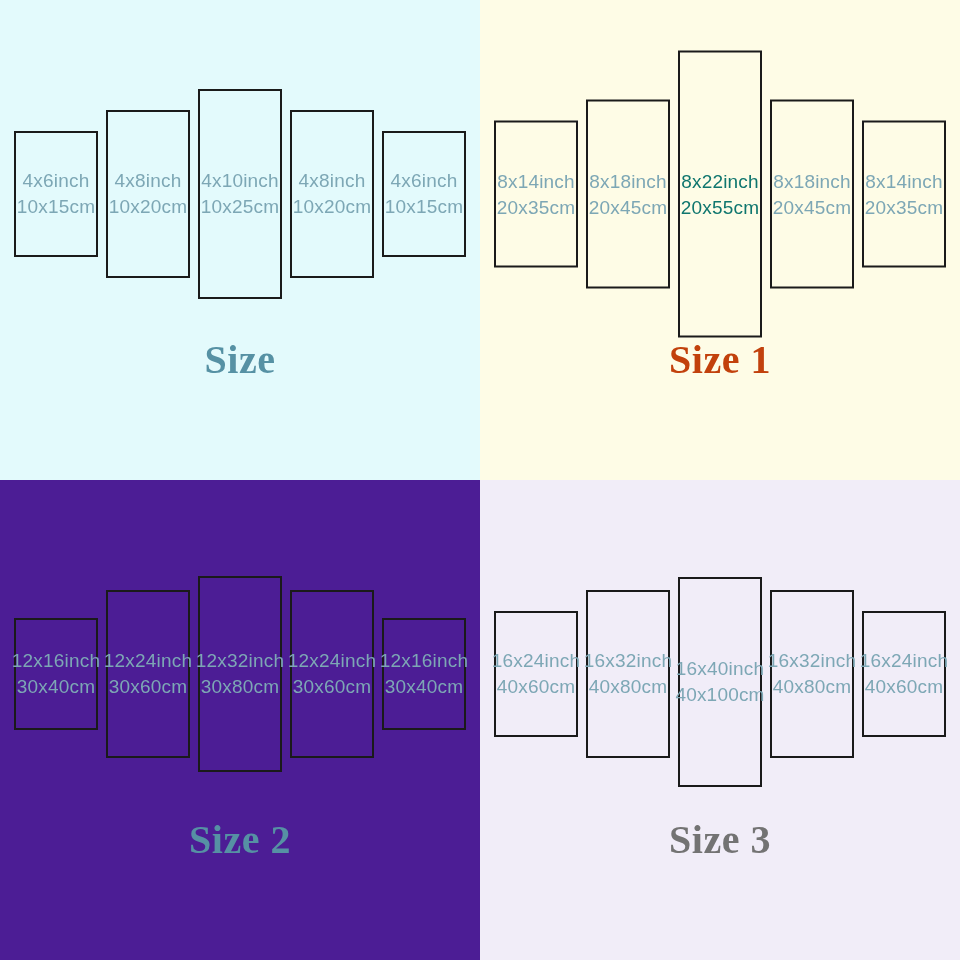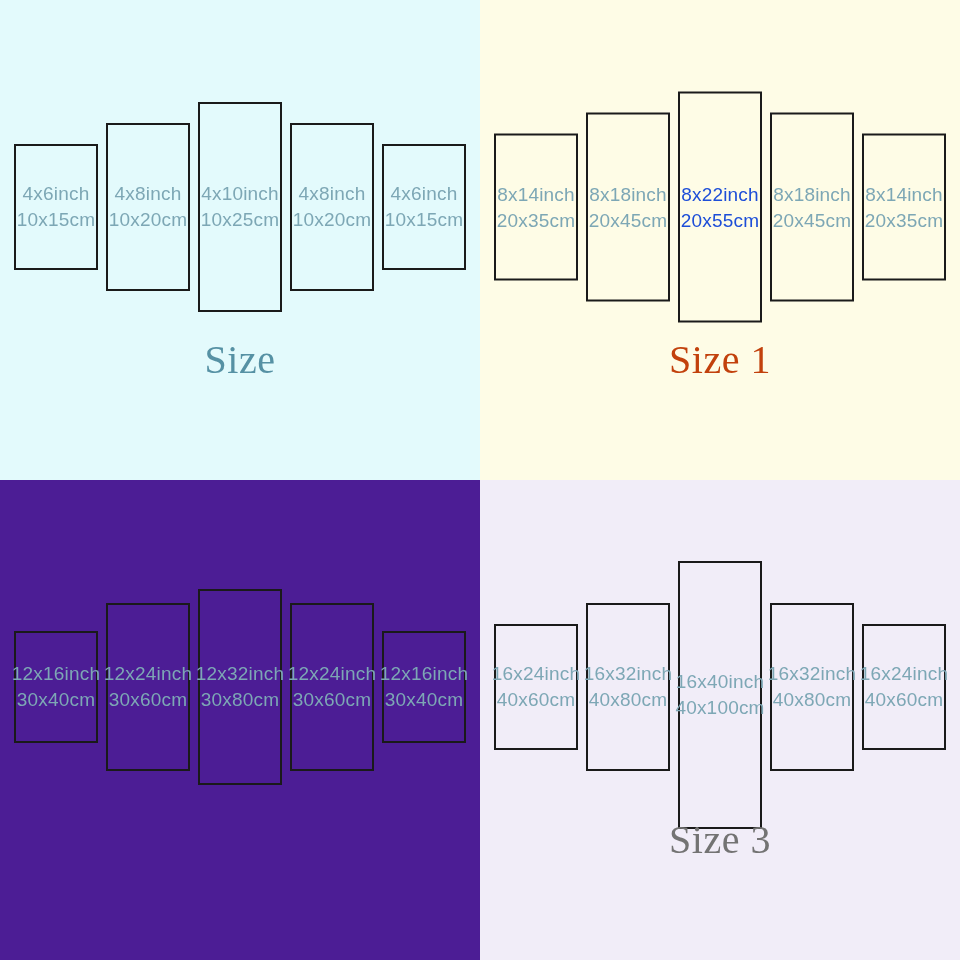--- a/index.html
+++ b/index.html
@@ -13,21 +13,21 @@
     overflow: hidden;
   }
   .quadrant {
     position: relative;
     width: 480px;
     height: 480px;
   }
   .panel-row {
     position: absolute;
     left: 50%;
-    top: 207px;
+    top: 194px;
     transform: translate(-50%, -50%);
     display: flex;
     align-items: center;
     gap: 8px;
   }
   .panel {
     box-sizing: border-box;
     width: 84px;
     border: 2px solid #1a1a1a;
     display: flex;
@@ -44,21 +44,21 @@
     white-space: nowrap;
   }
   .size-title {
     position: absolute;
     top: 336px;
     left: 0;
     width: 100%;
     margin: 0;
     text-align: center;
     font-family: "Liberation Serif", serif;
-    font-weight: normal;
+    font-weight: bold;
     font-size: 40px;
     letter-spacing: 0.5px;
   }
 </style>
 </head>
 <body>
 
 <section class="quadrant" style="background: rgb(227, 250, 252);">
   <div class="panel-row">
       <div class="panel" style="height: 126px; border-color: rgb(26, 26, 26); color: rgb(125, 167, 181);">
@@ -88,21 +88,21 @@
 <section class="quadrant" style="background: rgb(254, 252, 230);">
   <div class="panel-row">
       <div class="panel" style="height: 147px; border-color: rgb(26, 26, 26); color: rgb(125, 167, 181);">
         <div class="line">8x14inch</div>
         <div class="line">20x35cm</div>
       </div>
       <div class="panel" style="height: 189px; border-color: rgb(26, 26, 26); color: rgb(125, 167, 181);">
         <div class="line">8x18inch</div>
         <div class="line">20x45cm</div>
       </div>
-      <div class="panel" style="height: 231px; border-color: rgb(26, 26, 26); color: #1d4ed8;">
+      <div class="panel" style="height: 287px; border-color: rgb(26, 26, 26); color: #0f766e;">
         <div class="line">8x22inch</div>
         <div class="line">20x55cm</div>
       </div>
       <div class="panel" style="height: 189px; border-color: rgb(26, 26, 26); color: rgb(125, 167, 181);">
         <div class="line">8x18inch</div>
         <div class="line">20x45cm</div>
       </div>
       <div class="panel" style="height: 147px; border-color: rgb(26, 26, 26); color: rgb(125, 167, 181);">
         <div class="line">8x14inch</div>
         <div class="line">20x35cm</div>
@@ -127,33 +127,34 @@
       </div>
       <div class="panel" style="height: 168px; border-color: rgb(26, 26, 26); color: rgb(125, 167, 181);">
         <div class="line">12x24inch</div>
         <div class="line">30x60cm</div>
       </div>
       <div class="panel" style="height: 112px; border-color: rgb(26, 26, 26); color: rgb(125, 167, 181);">
         <div class="line">12x16inch</div>
         <div class="line">30x40cm</div>
       </div>
     </div>
+  <h2 class="size-title" style="color: rgb(86, 145, 164);">Size 2</h2>
 </section>
 
 <section class="quadrant" style="background: rgb(241, 237, 248);">
   <div class="panel-row">
       <div class="panel" style="height: 126px; border-color: rgb(26, 26, 26); color: rgb(125, 167, 181);">
         <div class="line">16x24inch</div>
         <div class="line">40x60cm</div>
       </div>
       <div class="panel" style="height: 168px; border-color: rgb(26, 26, 26); color: rgb(125, 167, 181);">
         <div class="line">16x32inch</div>
         <div class="line">40x80cm</div>
       </div>
-      <div class="panel" style="height: 268px; border-color: rgb(26, 26, 26); color: rgb(125, 167, 181); margin-top: 16px;">
+      <div class="panel" style="height: 210px; border-color: rgb(26, 26, 26); color: rgb(125, 167, 181); margin-top: 16px;">
         <div class="line">16x40inch</div>
         <div class="line">40x100cm</div>
       </div>
       <div class="panel" style="height: 168px; border-color: rgb(26, 26, 26); color: rgb(125, 167, 181);">
         <div class="line">16x32inch</div>
         <div class="line">40x80cm</div>
       </div>
       <div class="panel" style="height: 126px; border-color: rgb(26, 26, 26); color: rgb(125, 167, 181);">
         <div class="line">16x24inch</div>
         <div class="line">40x60cm</div>

